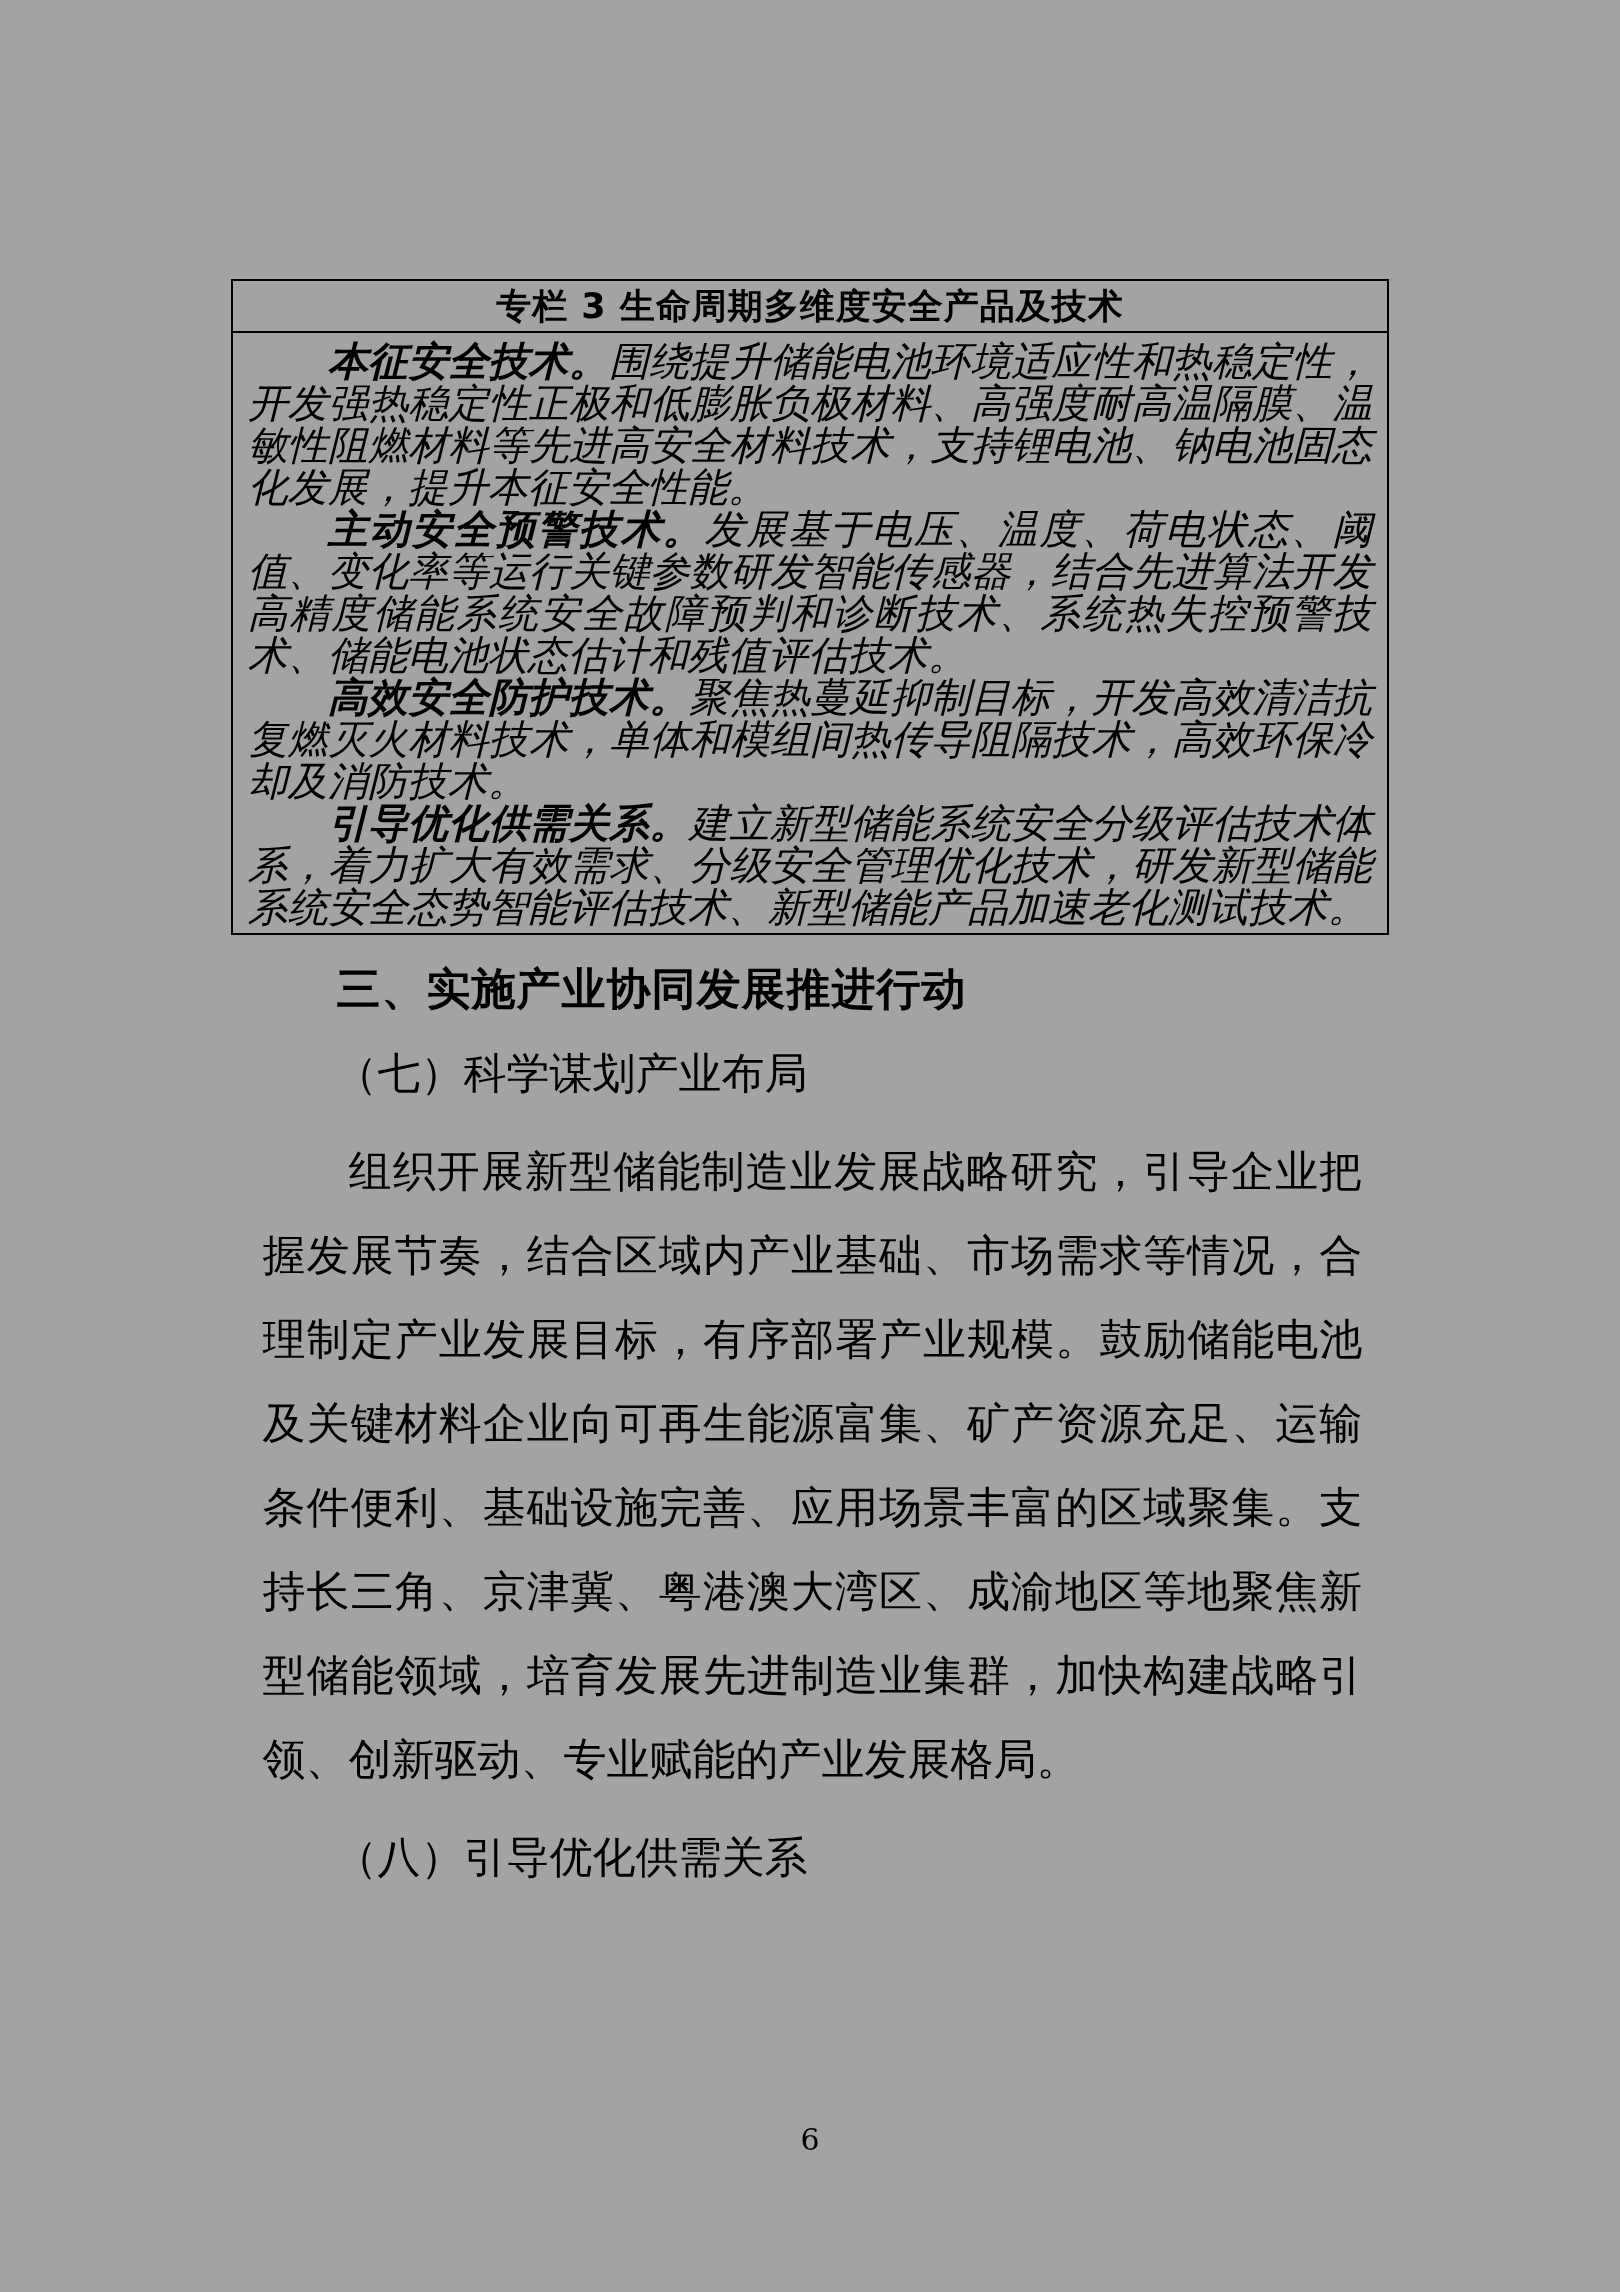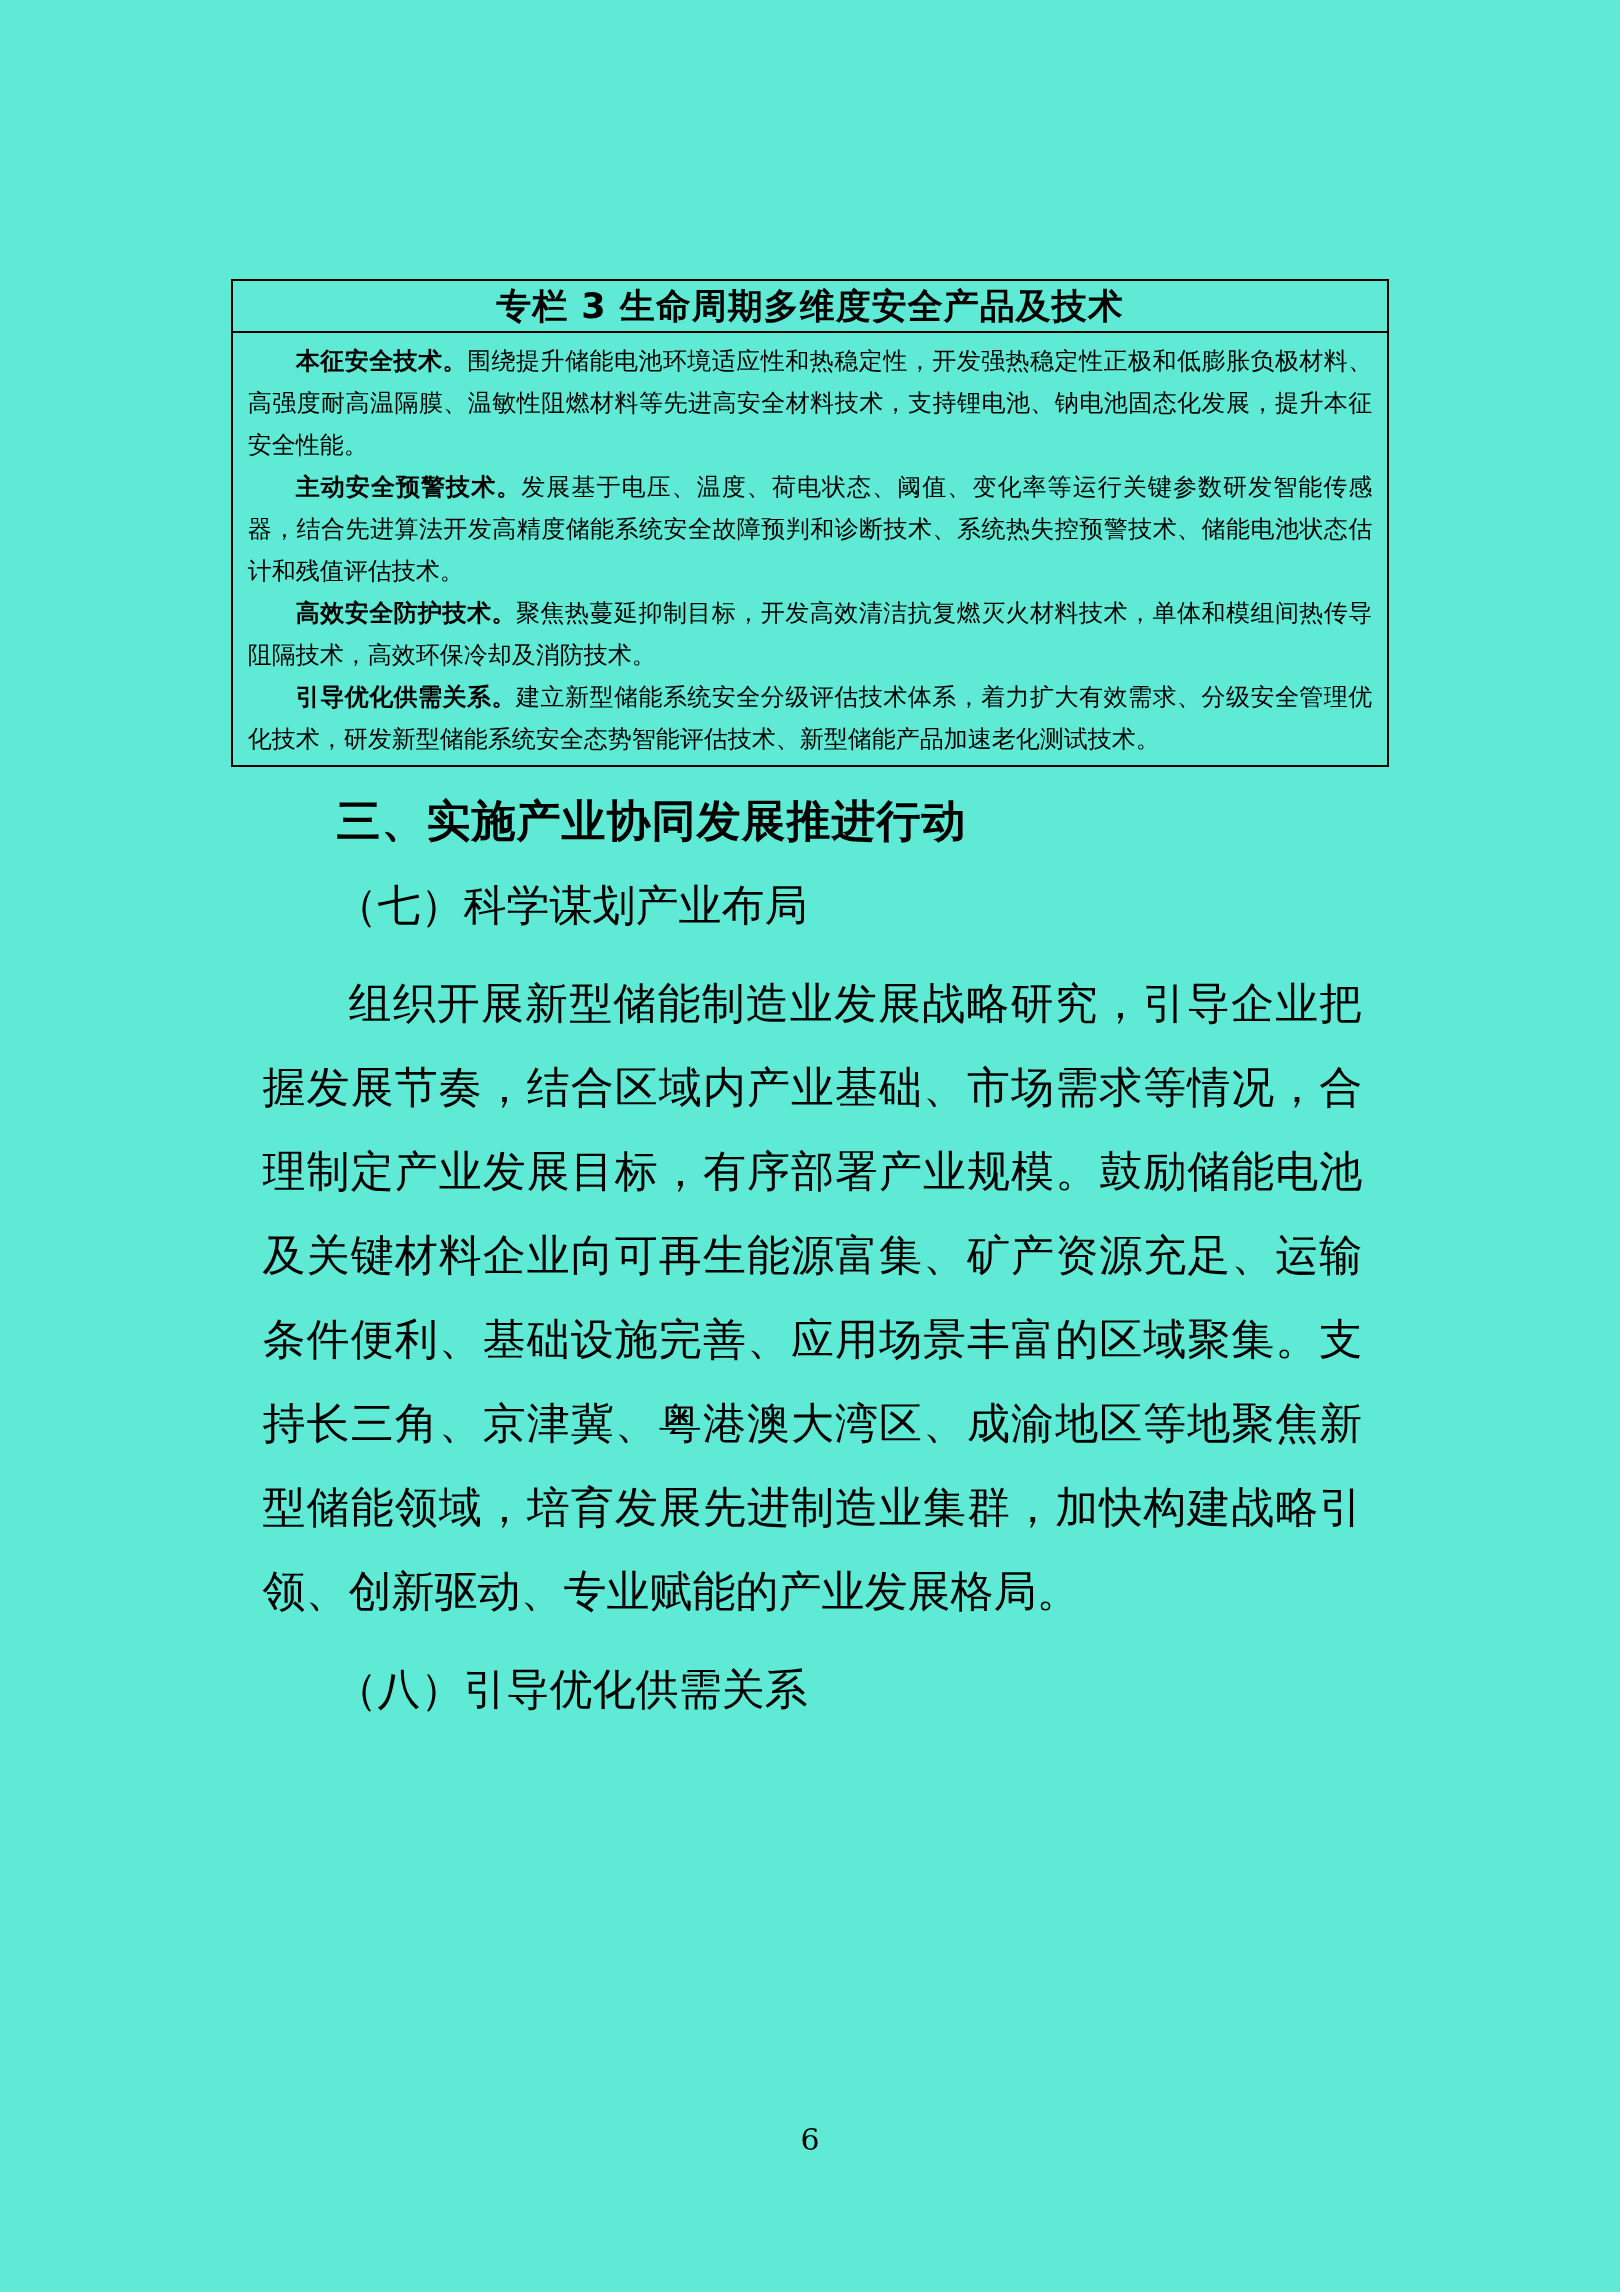--- a/index.html
+++ b/index.html
@@ -1,20 +1,20 @@
 <!DOCTYPE html>
 <html lang="zh"><head>
 <meta charset="utf-8">
 <style>
   html, body { margin: 0; padding: 0; background: #ffffff; }
   .page {
     position: relative;
     width: 1620px;
     height: 2293px;
-    background: #5eead4;
+    background: #a3a3a3;
     color: #000000;
     font-family: "DejaVu Serif", "Liberation Serif", serif;
     overflow: hidden;
   }
   .content {
     position: absolute;
     left: 231px;
     top: 279px;
     width: 1158px;
   }
@@ -29,24 +29,25 @@
     font-weight: bold;
     font-size: 35px;
     line-height: 50px;
     height: 50px;
     text-align: center;
     border-bottom: 2.9px solid #000000;
     letter-spacing: 1px;
   }
   .box-body {
     padding: 6.9px 14.7px 4.9px 14.7px;
-    font-size: 24px;
+    font-size: 40px;
     line-height: 42px;
     text-align: justify;
     text-justify: inter-ideograph;
+    font-style: italic;
   }
   .box-body p {
     margin: 0;
     text-indent: 2em;
   }
   .box-body .lead {
     font-weight: bold;
   }
   
   .body-text {

